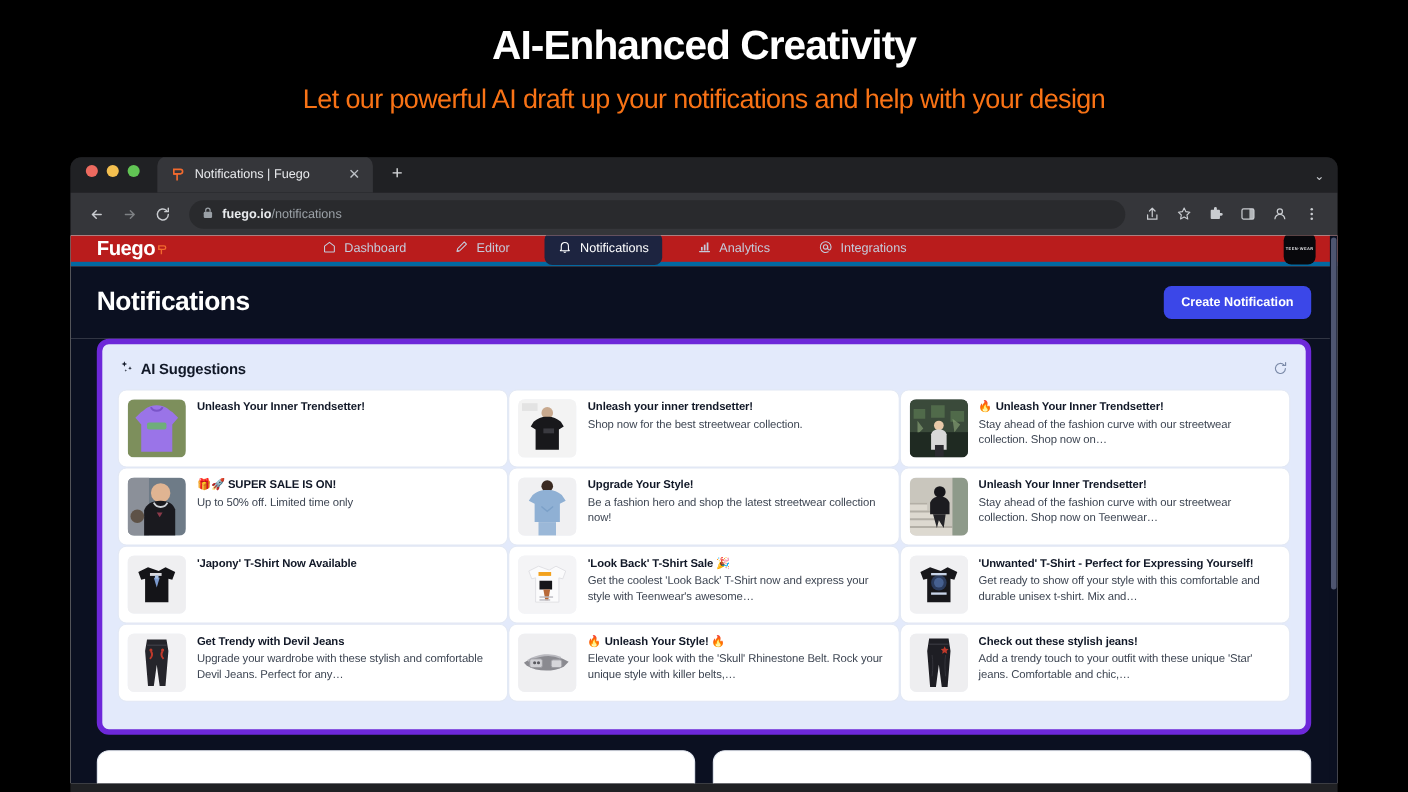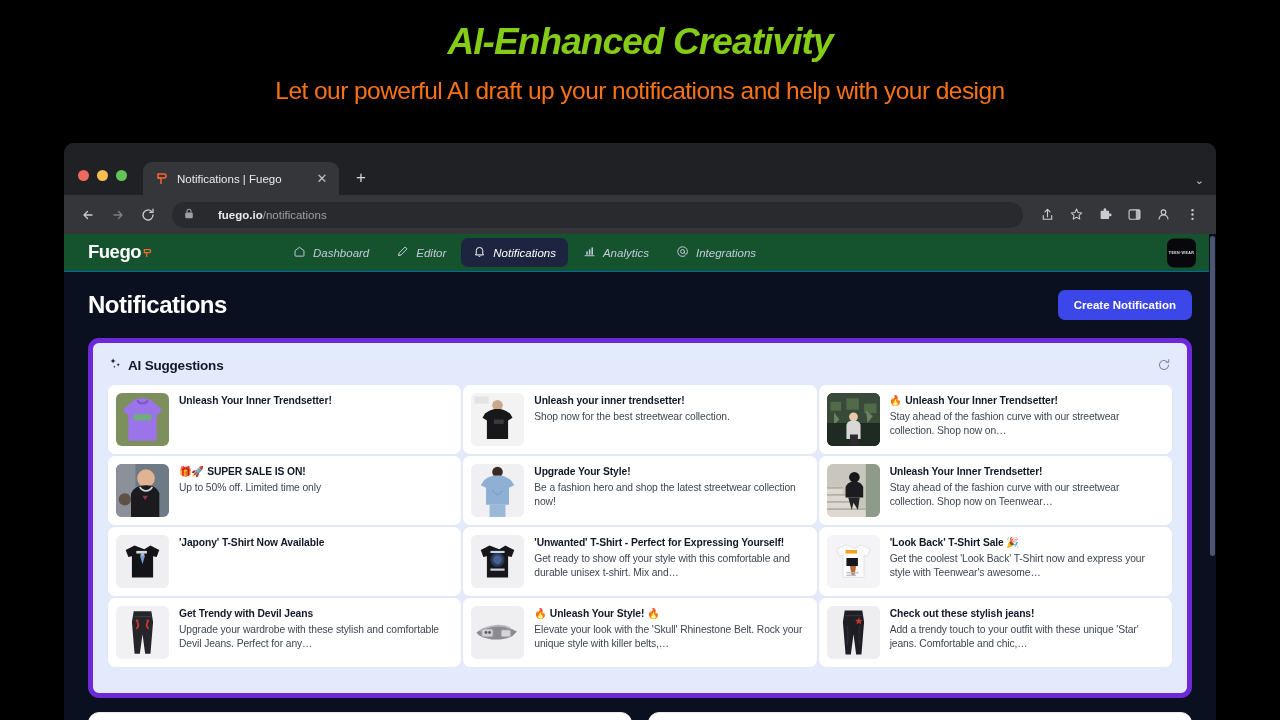--- a/index.html
+++ b/index.html
@@ -11,26 +11,25 @@
   }
 
   
   .hero {
     position: absolute; top: 0; left: 0; width: 1280px; height: 143px;
     background: #000;
     display: flex; flex-direction: column; align-items: center;
     padding-top: 22px;
   }
   .hero-title {
-    color: #84cc16;
+    color: #ffffff;
     font-size: 37px;
     font-weight: bold;
     letter-spacing: -0.9px;
     line-height: 1.1;
-    font-style: italic;
   }
   .hero-sub {
     color: #f97316;
     font-size: 24.5px;
     font-weight: 500;
     letter-spacing: -0.55px;
     margin-top: 14px;
   }
 
   
@@ -39,21 +38,21 @@
     left: 64px; top: 143px;
     width: 1152px; height: 577px;
     background: #202124;
     border-radius: 10px 10px 0 0;
     overflow: hidden;
     box-shadow: 0 0 42px rgba(0,0,0,.85);
   }
 
   .tabstrip {
     position: relative;
-    height: 52px;
+    height: 32px;
     background: #202124;
     display: flex; align-items: flex-end;
     padding-left: 12px;
   }
   .traffic { display: flex; align-items: center; gap: 8px; height: 40px; padding: 0 6px 0 2px; }
   .dot { width: 11px; height: 11px; border-radius: 50%; }
   .dot.red { background: #ed6a5f; }
   .dot.yellow { background: #f4bf4f; }
   .dot.green { background: #61c454; }
 
@@ -99,52 +98,52 @@
     display: flex; align-items: center; justify-content: center;
     color: #c9ccd0;
   }
   .tb-icon.dim { color: #7e8184; }
   .omnibox {
     flex: 1;
     height: 26px;
     background: #292a2d;
     border-radius: 14px;
     display: flex; align-items: center;
-    gap: 24px;
+    gap: 8px;
     padding: 0 12px;
     margin: 0 8px;
   }
   .lock { color: #9aa0a6; font-size: 10px; }
   .url { font-size: 11.5px; color: #9aa0a6; white-space: nowrap; }
   .url b { color: #e8eaed; font-weight: bold; }
   .tb-right { display: flex; align-items: center; gap: 1px; }
 
   
   .viewport {
     position: relative;
     height: 498px;
     background: #ffffff;
     overflow: hidden;
   }
 
   .app-nav {
-    height: 38px;
-    background: #14532d;
-    border-bottom: 1px solid #0369a1;
+    height: 28px;
+    background: #b91c1c;
+    border-bottom: 4px solid #0369a1;
     display: flex; align-items: center;
     padding: 0 20px 0 24px;
     position: relative;
   }
   .brand {
     color: #ffffff; font-size: 18.5px; font-weight: bold;
     letter-spacing: -0.5px; display: flex; align-items: flex-start;
   }
   .brand-mark { margin-left: 1px; margin-top: 1px; }
 
-  .nav-items { display: flex; align-items: center; gap: 3px; margin-left: 128px; font-style: italic; }
+  .nav-items { display: flex; align-items: center; gap: 20px; margin-left: 128px; }
   .nav-item {
     display: flex; align-items: center; gap: 7px;
     padding: 7px 12px; border-radius: 7px;
     color: #c5cada; font-size: 11.5px; white-space: nowrap;
   }
   .nav-item.active { background: #1d2440; color: #ffffff; }
   .nav-item svg { flex: 0 0 auto; }
 
   .avatar {
     position: absolute; right: 20px; top: 50%; transform: translateY(-50%);
@@ -553,53 +552,53 @@
                   <circle cx="30" cy="22" r="2" fill="#a7c0e4"></circle>
                 </svg>
               </div>
               <div class="sugg-text">
                 <div class="sugg-title">'Japony' T-Shirt Now Available</div>
               </div>
             </div>
             <div class="sugg-card">
               <div class="thumb">
                 <svg viewBox="0 0 60 60">
-                  <rect width="60" height="60" fill="#f0f0f2"></rect>
-                  <path d="M21 12l-10 5 3 8 4-1v24h24V24l4 1 3-8-10-5-7 4z" fill="#17171b"></path>
-                  <circle cx="30" cy="28" r="8" fill="#2b3b5c"></circle>
-                  <circle cx="30" cy="28" r="5" fill="#466090"></circle>
-                  <rect x="22" y="18" width="16" height="2.4" fill="#c8d4e8"></rect>
-                  <rect x="22" y="38" width="16" height="2.4" fill="#c8d4e8"></rect>
-                </svg>
-              </div>
-              <div class="sugg-text">
-                <div class="sugg-title">'Unwanted' T-Shirt - Perfect for Expressing Yourself!</div>
-                <div class="sugg-desc">Get ready to show off your style with this comfortable and durable unisex t-shirt. Mix and…</div>
-              </div>
-            </div>
-            <div class="sugg-card">
-              <div class="thumb">
-                <svg viewBox="0 0 60 60">
                   <rect width="60" height="60" fill="#f4f4f6"></rect>
                   <path d="M21 11l-10 5 3 8 4-1v25h24V23l4 1 3-8-10-5-7 4z" fill="#fbfbfc" stroke="#e0e0e4"></path>
                   <rect x="21" y="17" width="13" height="4" fill="#f2a11c"></rect>
                   <path d="M22 26h13v9H22z" fill="#16161a"></path>
                   <path d="M26 35l2 11h3l2-11z" fill="#b86a3a"></path>
                   <rect x="22" y="42" width="14" height="1.5" fill="#bdbdc4"></rect>
                   <rect x="22" y="45" width="11" height="1.5" fill="#bdbdc4"></rect>
                 </svg>
               </div>
               <div class="sugg-text">
                 <div class="sugg-title">'Look Back' T-Shirt Sale 🎉</div>
                 <div class="sugg-desc">Get the coolest 'Look Back' T-Shirt now and express your style with Teenwear's awesome…</div>
               </div>
             </div>
             <div class="sugg-card">
               <div class="thumb">
                 <svg viewBox="0 0 60 60">
+                  <rect width="60" height="60" fill="#f0f0f2"></rect>
+                  <path d="M21 12l-10 5 3 8 4-1v24h24V24l4 1 3-8-10-5-7 4z" fill="#17171b"></path>
+                  <circle cx="30" cy="28" r="8" fill="#2b3b5c"></circle>
+                  <circle cx="30" cy="28" r="5" fill="#466090"></circle>
+                  <rect x="22" y="18" width="16" height="2.4" fill="#c8d4e8"></rect>
+                  <rect x="22" y="38" width="16" height="2.4" fill="#c8d4e8"></rect>
+                </svg>
+              </div>
+              <div class="sugg-text">
+                <div class="sugg-title">'Unwanted' T-Shirt - Perfect for Expressing Yourself!</div>
+                <div class="sugg-desc">Get ready to show off your style with this comfortable and durable unisex t-shirt. Mix and…</div>
+              </div>
+            </div>
+            <div class="sugg-card">
+              <div class="thumb">
+                <svg viewBox="0 0 60 60">
                   <rect width="60" height="60" fill="#f1f1f3"></rect>
                   <path d="M20 6h20l2 12-3 36h-6l-3-22-3 22h-6l-3-36z" fill="#25252b"></path>
                   <path d="M20 12h20" fill="none" stroke="#3a3a42" stroke-width="1.4"></path>
                   <path d="M24 18c2 3 1 6-1 8M36 18c-2 3-1 6 1 8" fill="none" stroke="#c0392b" stroke-width="2"></path>
                   <circle cx="24" cy="17" r="1.6" fill="#c0392b"></circle>
                   <circle cx="36" cy="17" r="1.6" fill="#c0392b"></circle>
                 </svg>
               </div>
               <div class="sugg-text">
                 <div class="sugg-title">Get Trendy with Devil Jeans</div>

